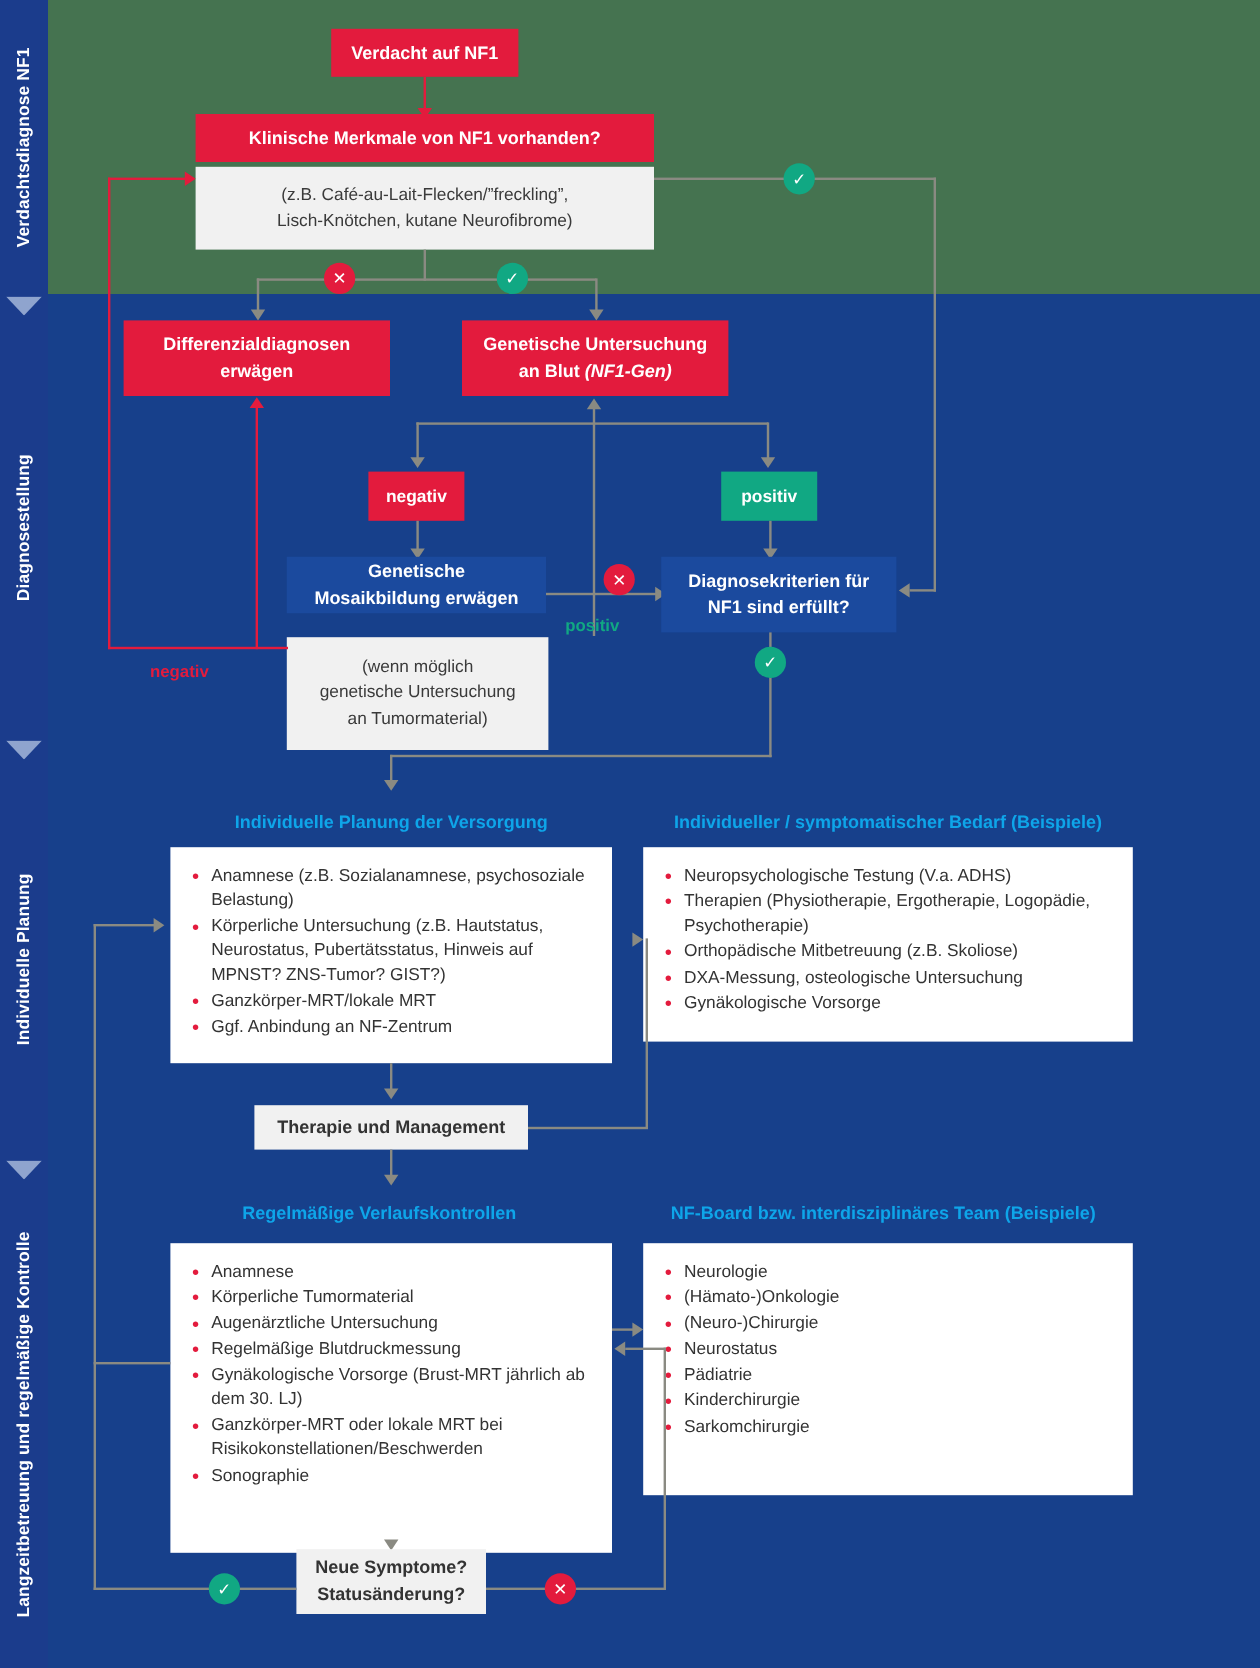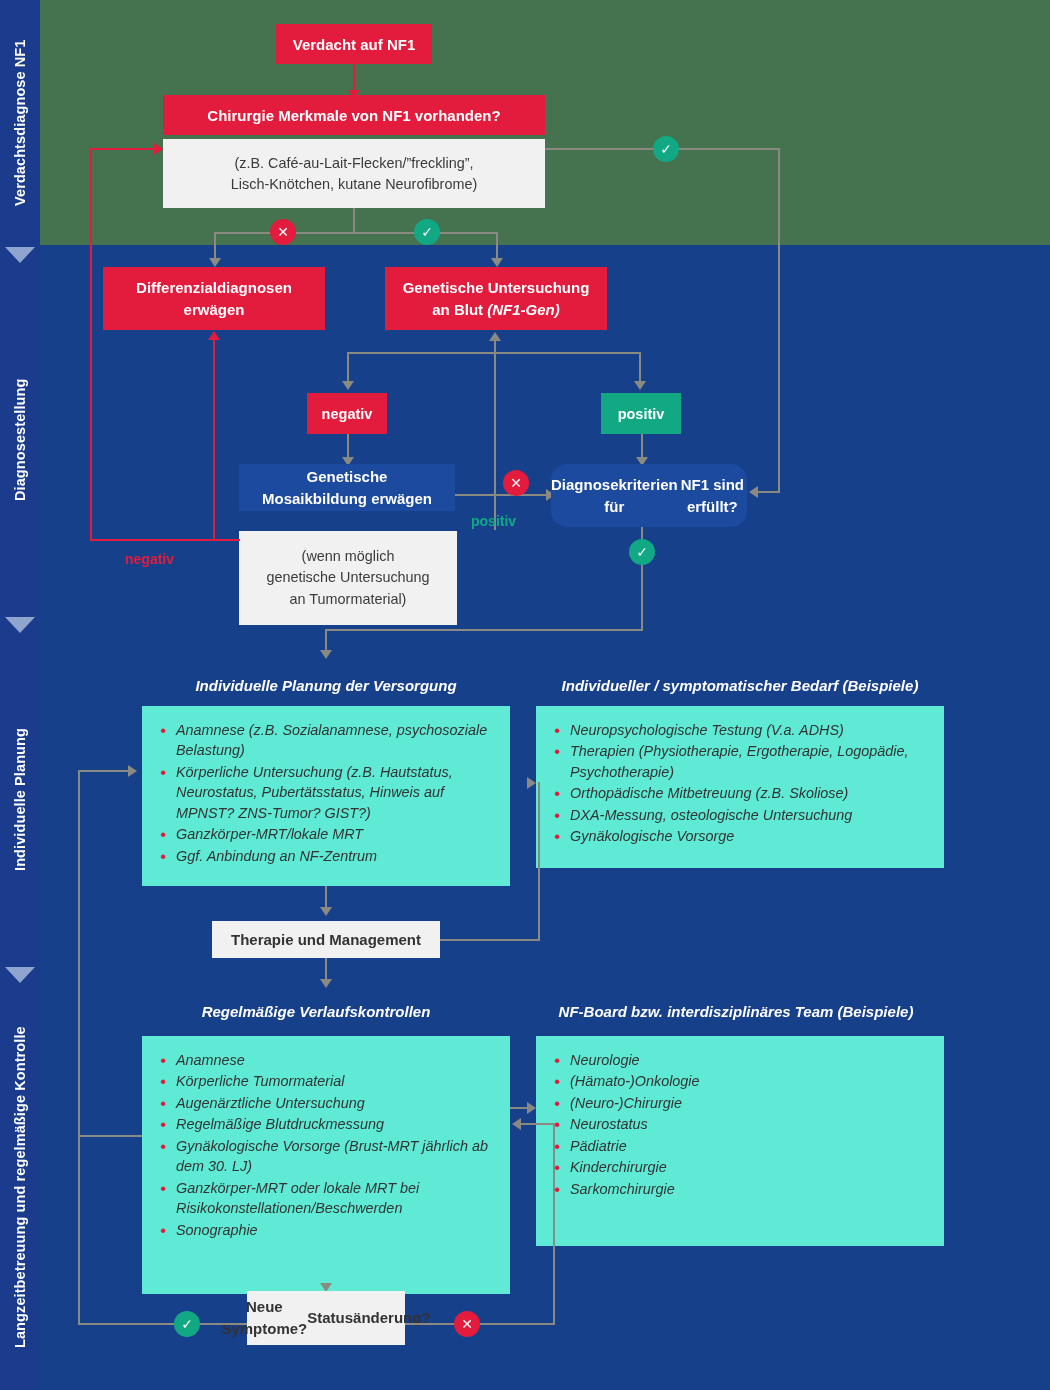--- a/index.html
+++ b/index.html
@@ -31,25 +31,25 @@
   }
 
   
   .node { position:absolute; display:flex; align-items:center; justify-content:center; text-align:center; }
   .n-red   { background:#E31B3D; color:#fff; font-weight:bold; }
   .n-green { background:#11A883; color:#fff; font-weight:bold; }
   .n-blue  { background:#1B4A9E; color:#fff; font-weight:bold; }
   .n-light { background:#F1F1F1; color:#3A3A3A; }
   .n-light-b { background:#F1F1F1; color:#333; font-weight:bold; }
 
-  .hdr { position:absolute; color:#ffffff; font-weight:bold; font-size:15px; text-align:left;
-         display:flex; align-items:center; justify-content:center;font-style:italic; }
-
-  
-  .panel { position:absolute; background:#5eead4; padding:14px 16px 2px 14px;font-style:italic; }
+  .hdr { position:absolute; color:#0ea5e9; font-weight:bold; font-size:15px; text-align:left;
+         display:flex; align-items:center; justify-content:center; }
+
+  
+  .panel { position:absolute; background:#ffffff; padding:14px 16px 2px 14px; }
   .panel ul { list-style:none; }
   .panel li { position:relative; padding-left:20px; color:#333; font-size:14.4px; line-height:1.42; margin-bottom:1px; }
   .panel li::before {
     content:"\2022"; position:absolute; left:4px; top:-1px; color:#E31B3D; font-size:17px; line-height:1.42;
   }
 
   
   .ln { position:absolute; background:#8A8A82; }
   .ln-h { height:2px; }
   .ln-v { width:2px; }
@@ -102,21 +102,21 @@
     <div class="rail-seg" style="top:985px;height:405px;">
       <div class="rail-label">Langzeitbetreuung und regelmäßige Kontrolle</div>
     </div>
   </div>
 
   <div class="node n-red" style="left:276px;top:24px;width:156px;height:40px;font-size:15px;">Verdacht auf NF1</div>
 
   <div class="rln ln-v" style="left:353px;top:64px;width:2px;height:27px;"></div>
   <div class="arw rarw-d" style="left:348px;top:90px;"></div>
 
-  <div class="node n-red" style="left:163px;top:95px;width:382px;height:40px;font-size:15px;">Chirurgie Merkmale von NF1 vorhanden?</div>
+  <div class="node n-red" style="left:163px;top:95px;width:382px;height:40px;font-size:15px;">Klinische Merkmale von NF1 vorhanden?</div>
 
   <div class="node n-light" style="left:163px;top:139px;width:382px;height:69px;flex-direction:column;font-size:14.4px;line-height:1.45;">
     <span>(z.B. Café-au-Lait-Flecken/”freckling”,</span>
     <span>Lisch-Knötchen, kutane Neurofibrome)</span>
   </div>
 
   <div class="ln ln-v" style="left:353px;top:208px;height:26px;"></div>
   <div class="ln ln-h" style="left:214px;top:232px;width:283px;"></div>
 
   <div class="ln ln-v" style="left:214px;top:232px;height:30px;"></div>
@@ -169,21 +169,21 @@
     <span>(wenn möglich</span>
     <span>genetische Untersuchung</span>
     <span>an Tumormaterial)</span>
   </div>
 
   <div class="ln ln-h" style="left:455px;top:494px;width:94px;"></div>
   <div class="arw arw-r" style="left:546px;top:489px;"></div>
   <div class="edge-label lbl-green" style="left:471px;top:513px;">positiv</div>
   <div class="badge badge-no" style="left:503px;top:470px;">✕</div>
 
-  <div class="node n-blue" style="left:551px;top:464px;width:196px;height:63px;flex-direction:row;font-size:15px;line-height:1.45;border-radius:16px;">
+  <div class="node n-blue" style="left:551px;top:464px;width:196px;height:63px;flex-direction:column;font-size:15px;line-height:1.45;">
     <span>Diagnosekriterien für</span>
     <span>NF1 sind erfüllt?</span>
   </div>
 
   <div class="ln ln-v" style="left:641px;top:527px;height:104px;"></div>
   <div class="badge badge-yes" style="left:629px;top:539px;">✓</div>
   <div class="ln ln-h" style="left:325px;top:629px;width:318px;"></div>
   <div class="ln ln-v" style="left:325px;top:629px;height:24px;"></div>
   <div class="arw arw-d" style="left:320px;top:650px;"></div>
 
@@ -253,21 +253,21 @@
       <li>Sarkomchirurgie</li>
     </ul>
   </div>
 
   <div class="ln ln-h" style="left:510px;top:1107px;width:18px;"></div>
   <div class="arw arw-r" style="left:527px;top:1102px;"></div>
 
   <div class="ln ln-v" style="left:325px;top:1294px;height:21px;"></div>
   <div class="arw arw-d" style="left:320px;top:1283px;"></div>
 
-  <div class="node n-light-b" style="left:247px;top:1291px;width:158px;height:54px;flex-direction:row;font-size:15px;line-height:1.45;text-align:center;">
+  <div class="node n-light-b" style="left:247px;top:1291px;width:158px;height:54px;flex-direction:column;font-size:15px;line-height:1.45;text-align:center;">
     <span>Neue Symptome?</span>
     <span>Statusänderung?</span>
   </div>
 
   <div class="ln ln-h" style="left:78px;top:1323px;width:169px;"></div>
   <div class="ln ln-v" style="left:78px;top:770px;height:555px;"></div>
   <div class="ln ln-h" style="left:78px;top:770px;width:52px;"></div>
   <div class="arw arw-r" style="left:128px;top:765px;"></div>
   <div class="badge badge-yes" style="left:174px;top:1311px;">✓</div>
 

